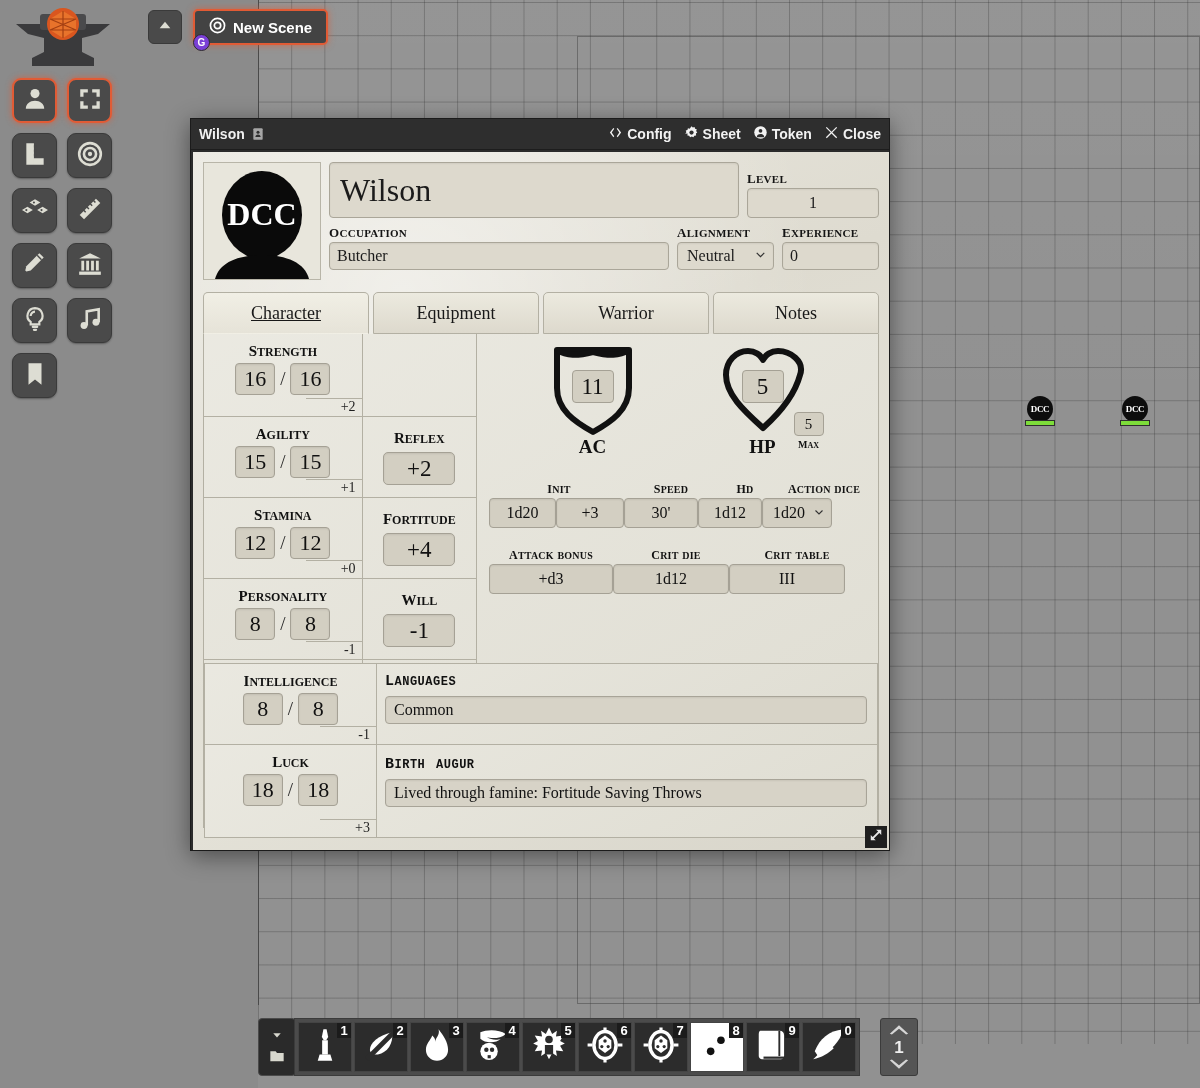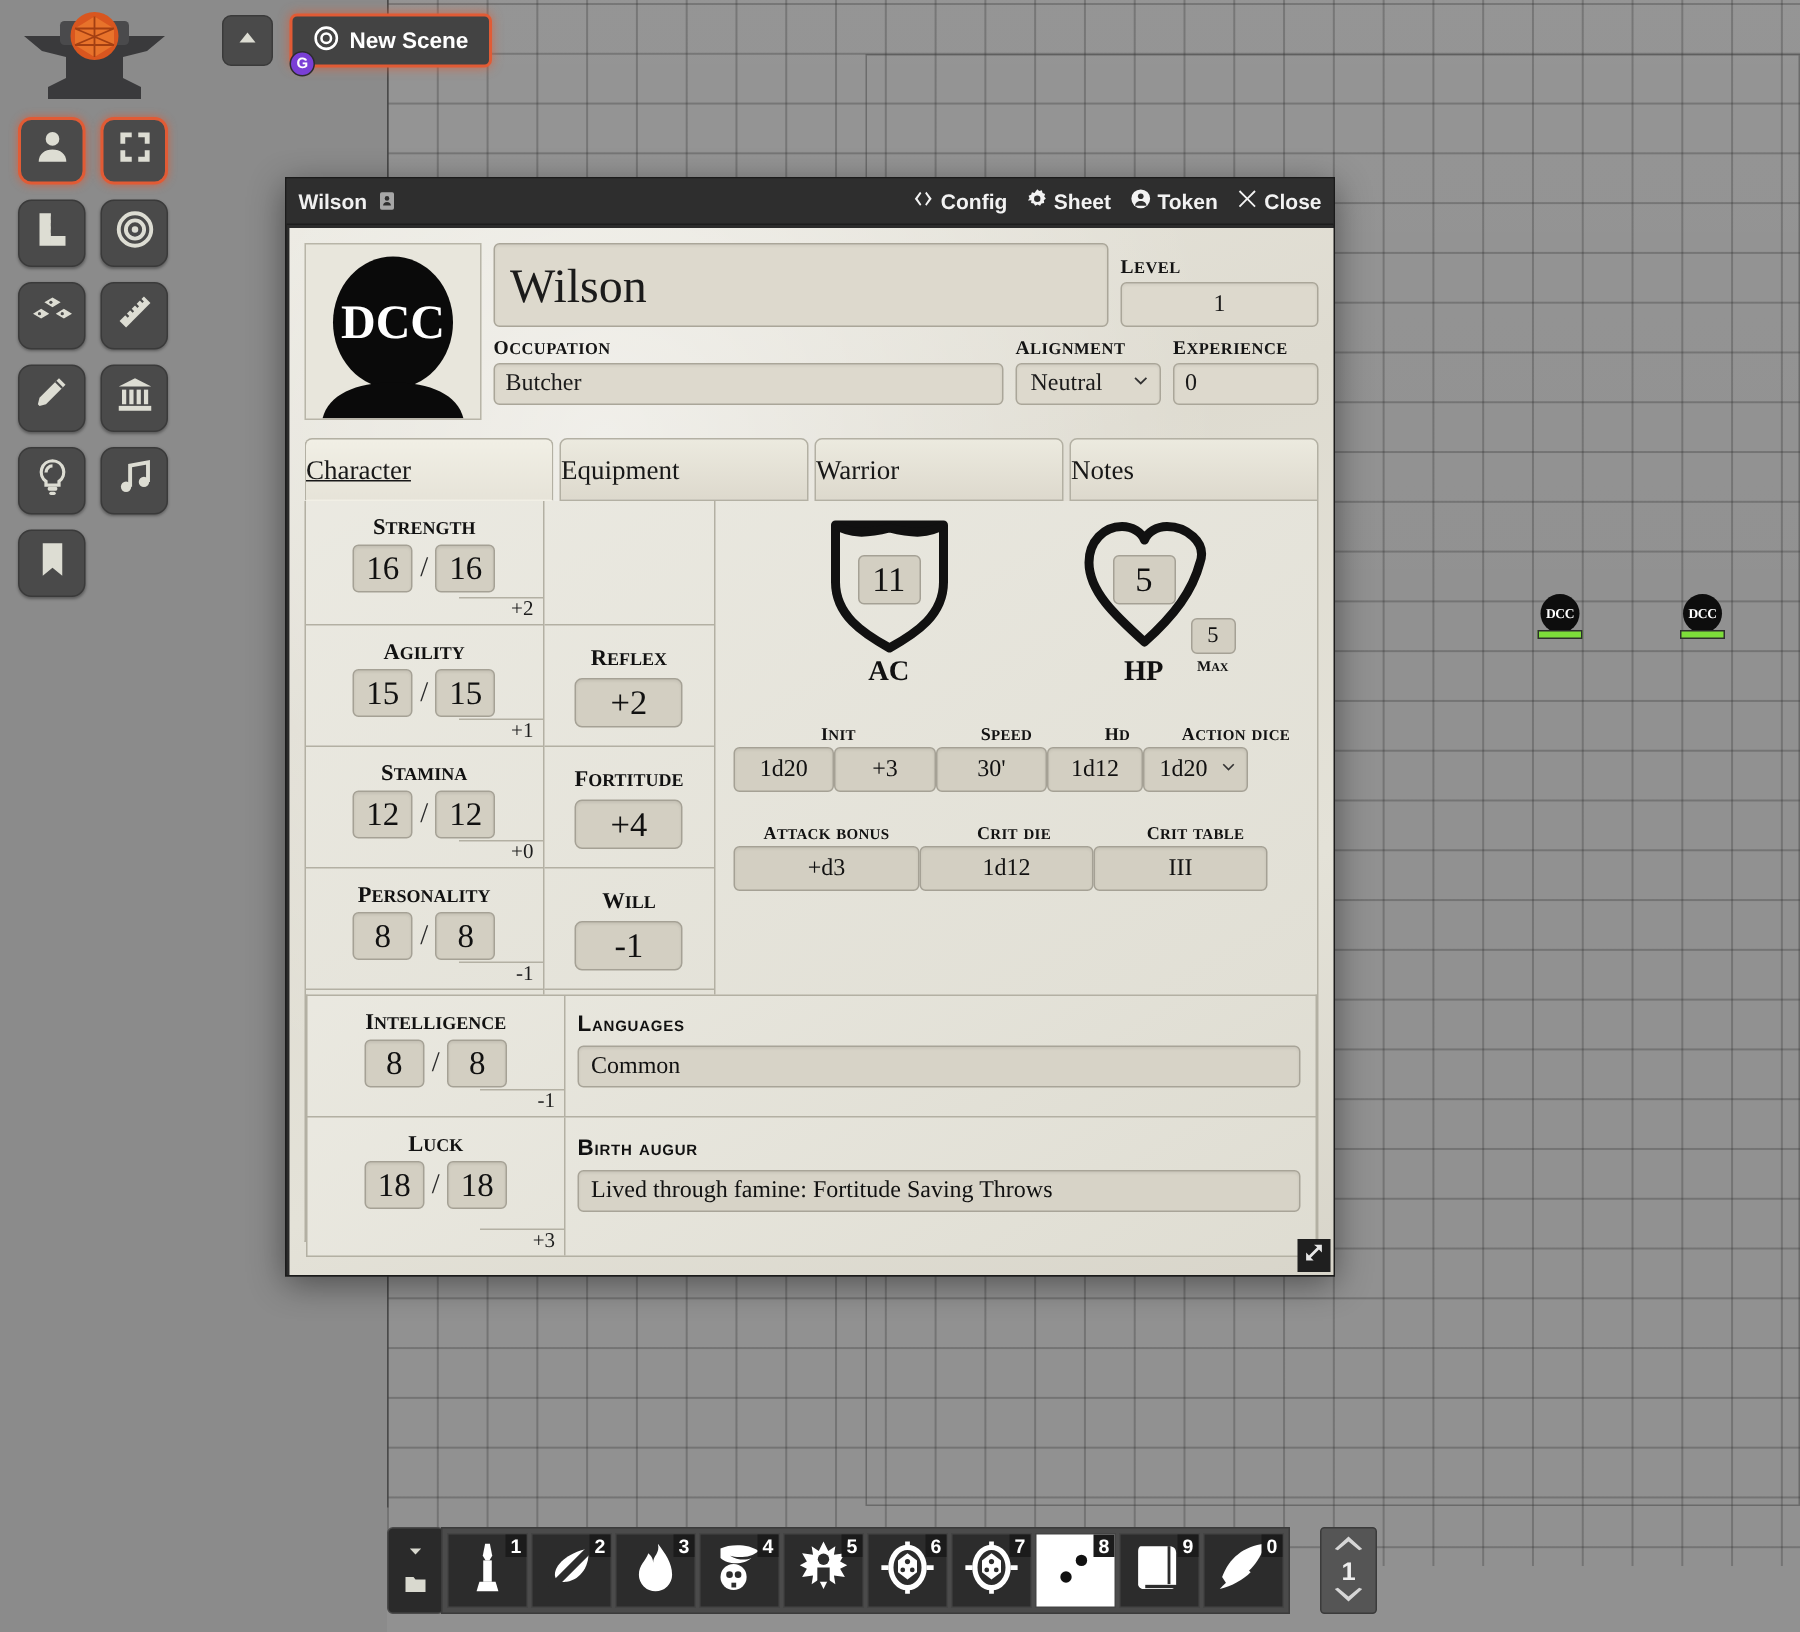--- a/index.html
+++ b/index.html
@@ -227,21 +227,21 @@
     padding: 0 6px 0 9px; font-size: 16px;
   }
   .sel-fld svg { width: 13px; height: 13px; fill: none; stroke: #333; stroke-width: 2.2; }
 
   
   .tabs { display: flex; gap: 4px; margin-top: 12px; }
   .tab {
     flex: 1; height: 42px; border: 1px solid #b3b0a3;
     background: linear-gradient(180deg, #eceadf, #ddd9cd);
     border-radius: 5px 5px 0 0;
-    display: flex; align-items: center; 
+    display: flex; align-items: center; justify-content: center;
     font-family: "Liberation Serif", serif; font-size: 18px; color: #181818;
   }
   .tab.active {
     background: linear-gradient(180deg, #f1efe5, #e6e3d8);
     border-bottom-color: transparent;
   }
   .tab.active span { text-decoration: underline; }
 
   
   .panel {
@@ -334,22 +334,22 @@
     background: #d3cfc2; border: 1px solid #a5a195; border-radius: 4px;
     height: 30px; display: flex; align-items: center; justify-content: center;
     font-family: "Liberation Serif", serif; font-size: 16px; color: #111;
     box-shadow: inset 0 1px 2px rgba(0,0,0,0.07);
   }
   .sfld.sel2 { justify-content: space-between; padding: 0 6px 0 10px; }
   .sfld.sel2 svg { width: 12px; height: 12px; fill: none; stroke: #333; stroke-width: 2.2; }
 
   .crit-grid { padding: 16px 12px 0 12px; }
   .wide-lab {
-    font-family: Liberation Sans, sans-serif; font-weight: bold;
-    font-variant: small-caps; text-transform: lowercase; font-size: 14px; color: #111;
+    font-family: Liberation Mono, monospace; font-weight: bold;
+    font-variant: small-caps; text-transform: lowercase; font-size: 17px; color: #111;
     line-height: 20px; letter-spacing: 0.5px;
   }
   .wide-lab::first-letter { font-size: 22px; }
   .wide-fld {
     margin-top: 5px; background: #d7d3c7; border: 1px solid #a8a498; border-radius: 4px;
     height: 28px; display: flex; align-items: center; padding: 0 8px;
     font-family: "Liberation Serif", serif; font-size: 16px; color: #111;
     box-shadow: inset 0 1px 2px rgba(0,0,0,0.07);
   }
 

